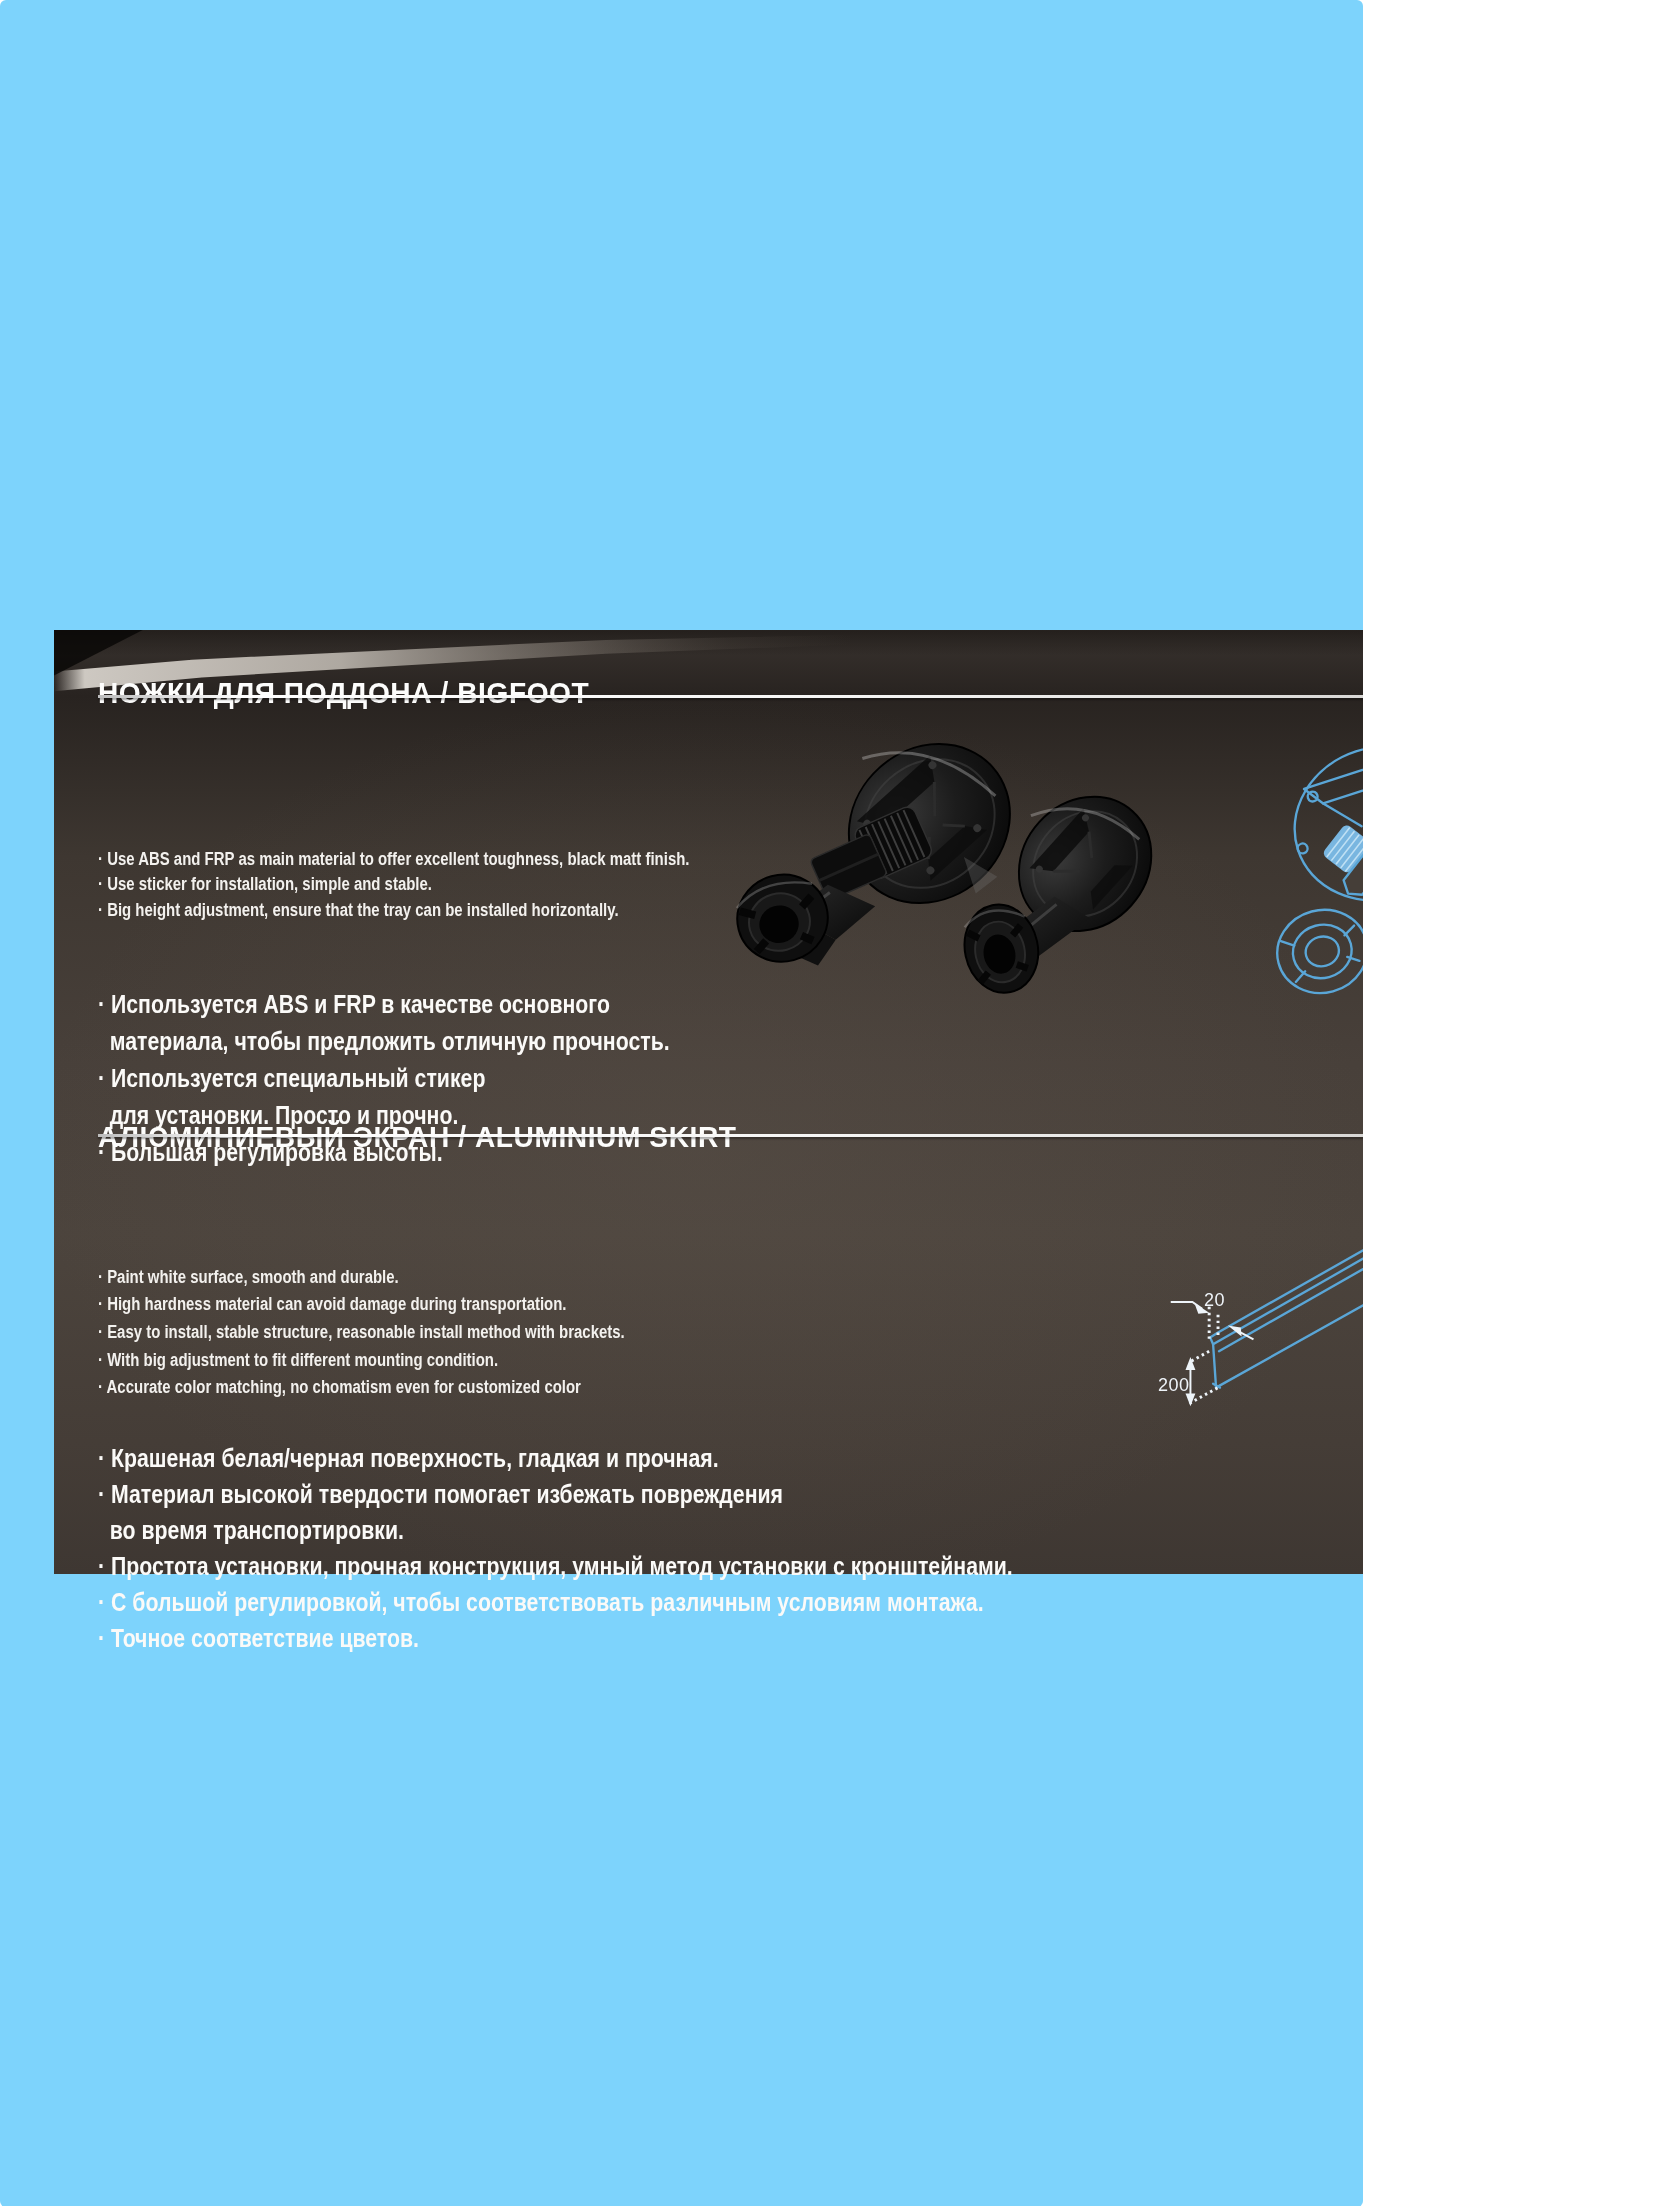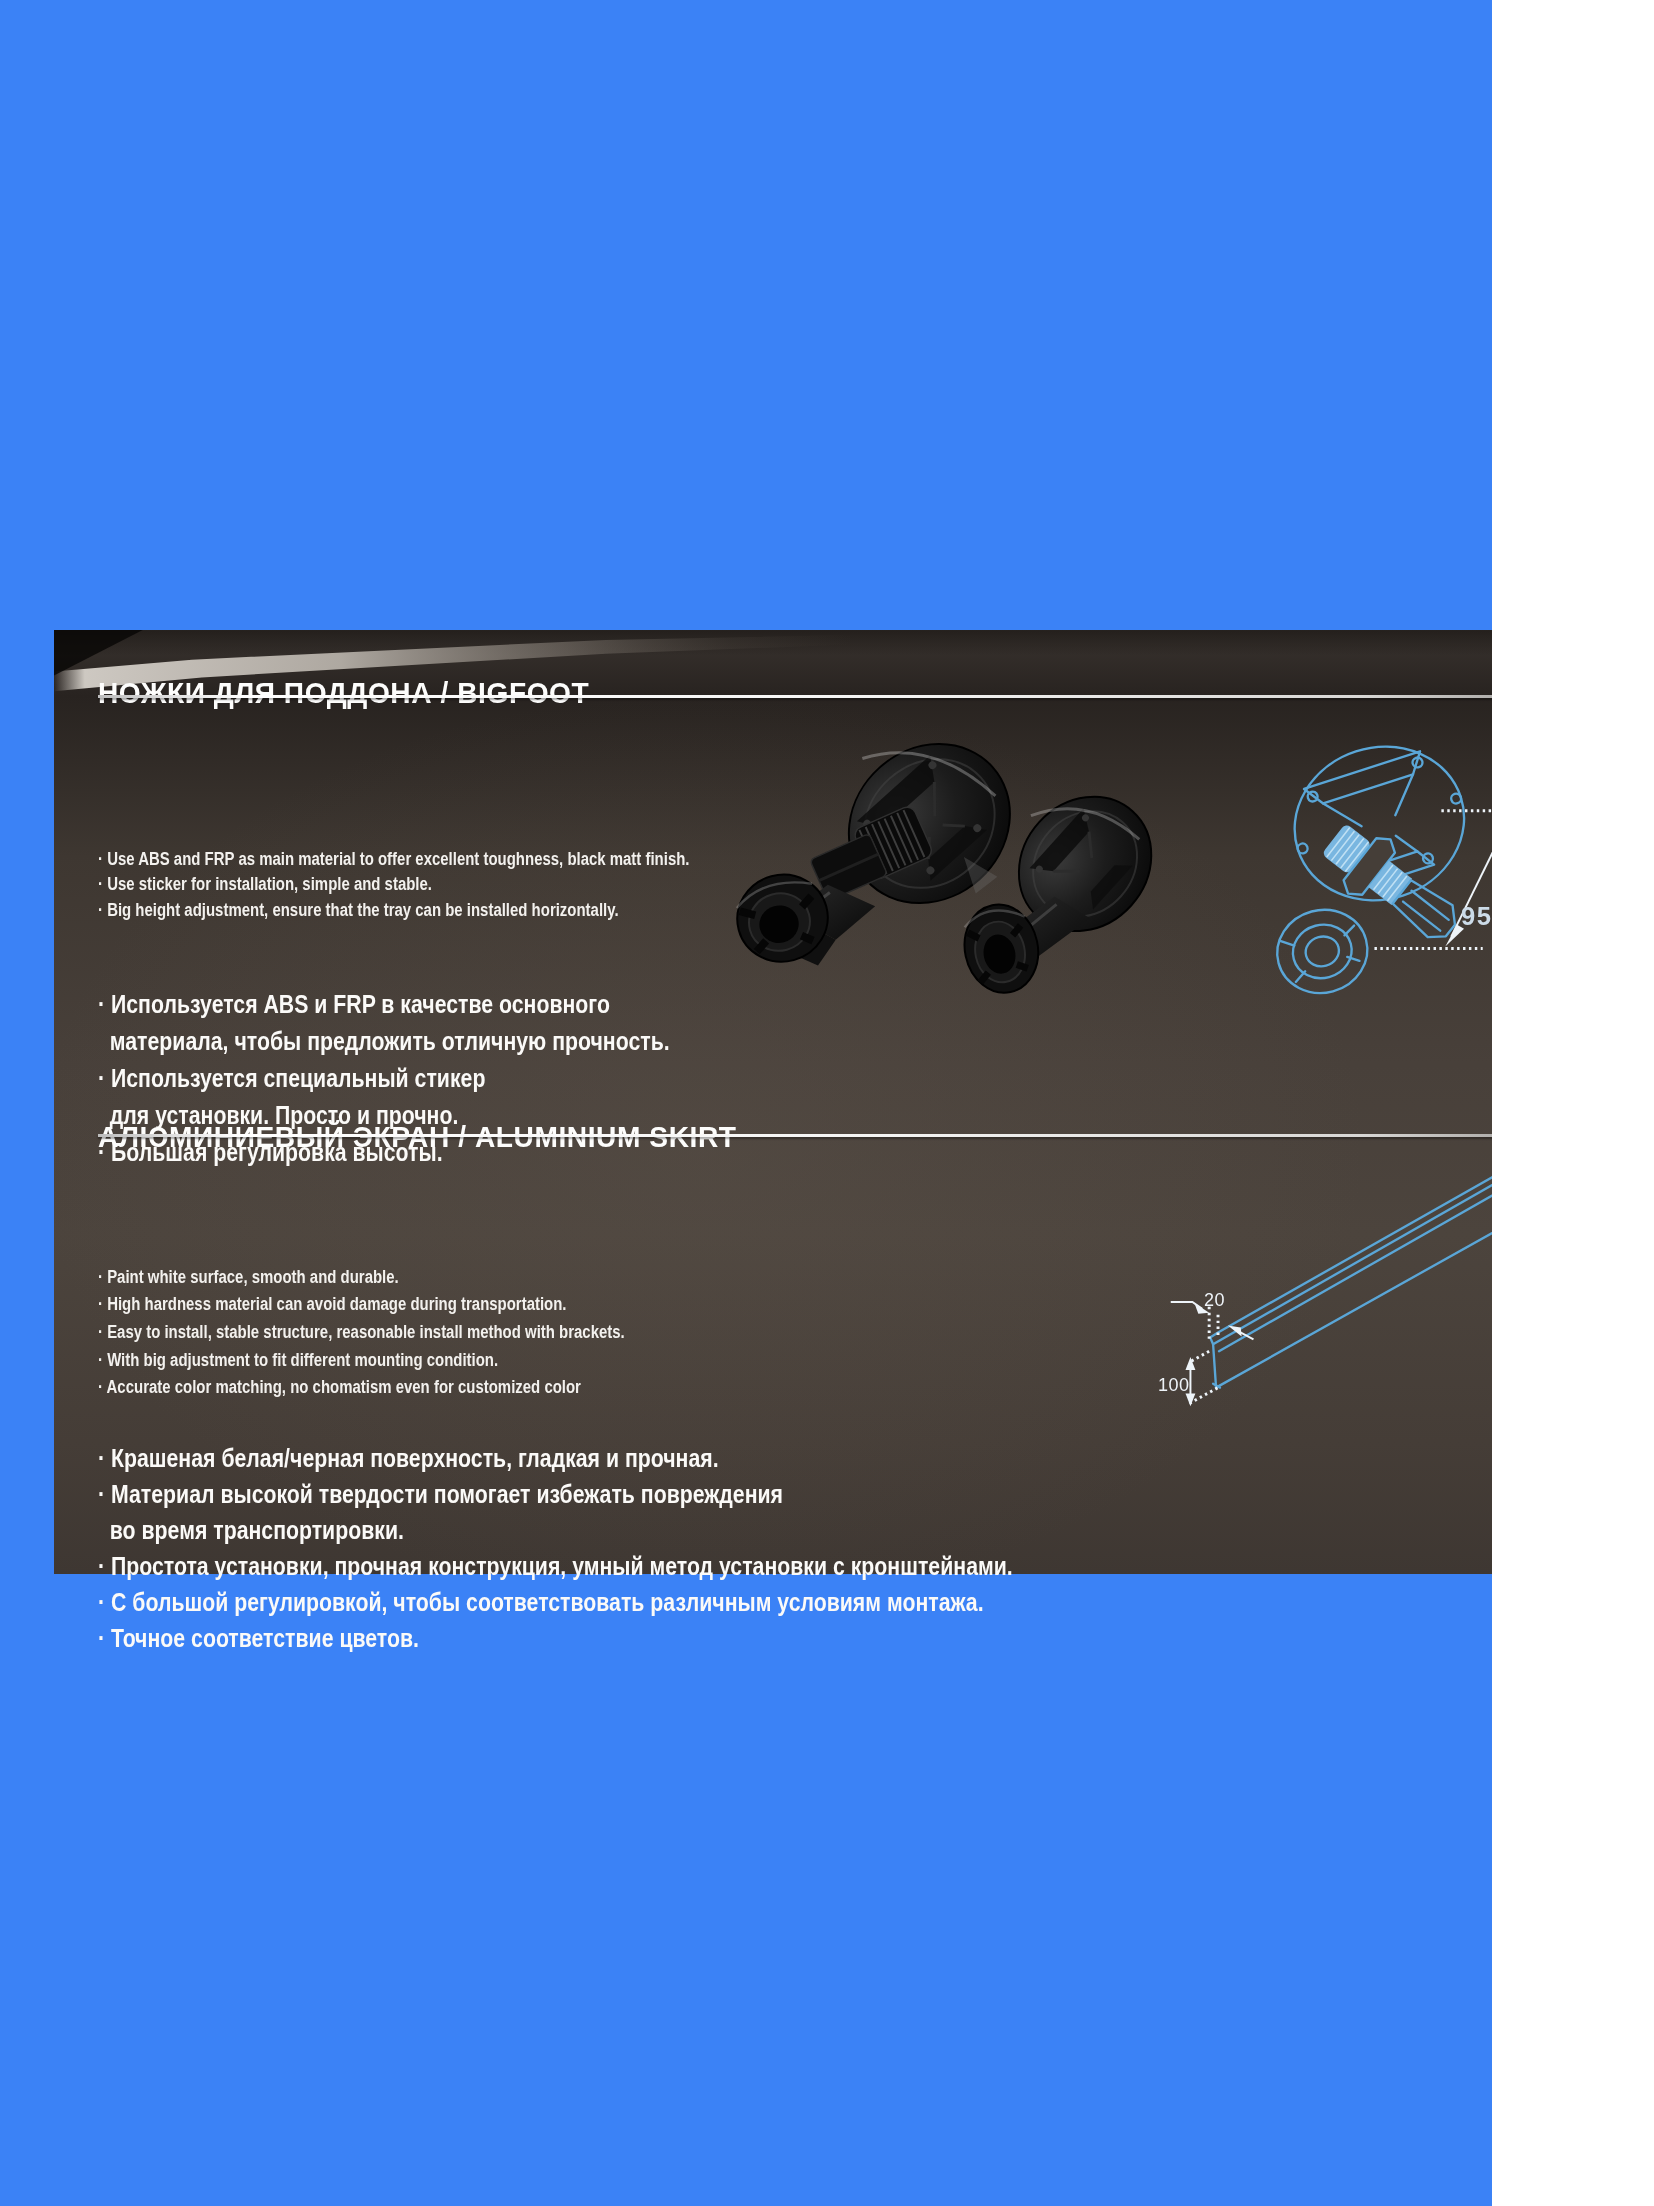--- a/index.html
+++ b/index.html
@@ -1,17 +1,17 @@
 <!DOCTYPE html>
 <html><head>
 <meta charset="utf-8">
 <style>
   html,body{margin:0;padding:0;background:#ffffff;}
-  .page{position:relative;width:1492px;height:2207px;background:#3b82f6;overflow:hidden;
-        font-family:"Liberation Sans","DejaVu Sans",sans-serif;}
+  .page{position:relative;width:1363px;height:2207px;background:#7dd3fc;overflow:hidden;
+        font-family:"Liberation Sans","DejaVu Sans",sans-serif;border-radius:6px;}
   .panel{position:absolute;left:54px;top:630px;width:1543px;height:944px;
          background:
            radial-gradient(887px 611px at 42% 55%, rgba(99,89,80,0.28), rgba(0,0,0,0) 75%),
            linear-gradient(180deg,#39332f 0%,#282320 7%,#3e3731 24%,#48403a 46%,#4c443d 64%,#453d37 86%,#3e3732 100%);}
   .gloss{position:absolute;left:0;top:0;}
   .title{position:absolute;color:#fdfdfc;font-weight:bold;font-size:29.6px;line-height:33px;
          letter-spacing:0.6px;white-space:pre;transform:scaleX(0.95);transform-origin:0 0;}
   .rule{position:absolute;height:3px;
         background:linear-gradient(90deg,#bdbdbd,#ffffff 10%,#f4f4f3 55%,#d8d7d5 88%,#a9a7a4 99%);
         box-shadow:0 2px 2px rgba(0,0,0,0.35);}
@@ -197,17 +197,17 @@
       <polygon class="whf" points="69,148 54,138 58,149"></polygon>
       <path class="wh" d="M97 166 L114 175"></path>
       <polygon class="whf" points="88,161 102,172 101,163"></polygon>
       <path class="wh" d="M50 202 V234"></path>
       <polygon class="whf" points="50,193 45,206 55,206"></polygon>
       <polygon class="whf" points="50,243 45,230 55,230"></polygon>
       <path class="whd" d="M51 197 L71 186" stroke-width="2.2" stroke-dasharray="2 3"></path>
       <path class="whd" d="M49 240 L78 224" stroke-width="2.2" stroke-dasharray="2 3"></path>
     </svg>
     <div class="dim-label dim-small abs" style="left:1150px;top:660px;">20</div>
-    <div class="dim-label dim-small abs" style="left:1104px;top:745px;">100</div>
+    <div class="dim-label dim-small abs" style="left:1104px;top:745px;">200</div>
 
   </div>
 </div>
 
 
 </body></html>

